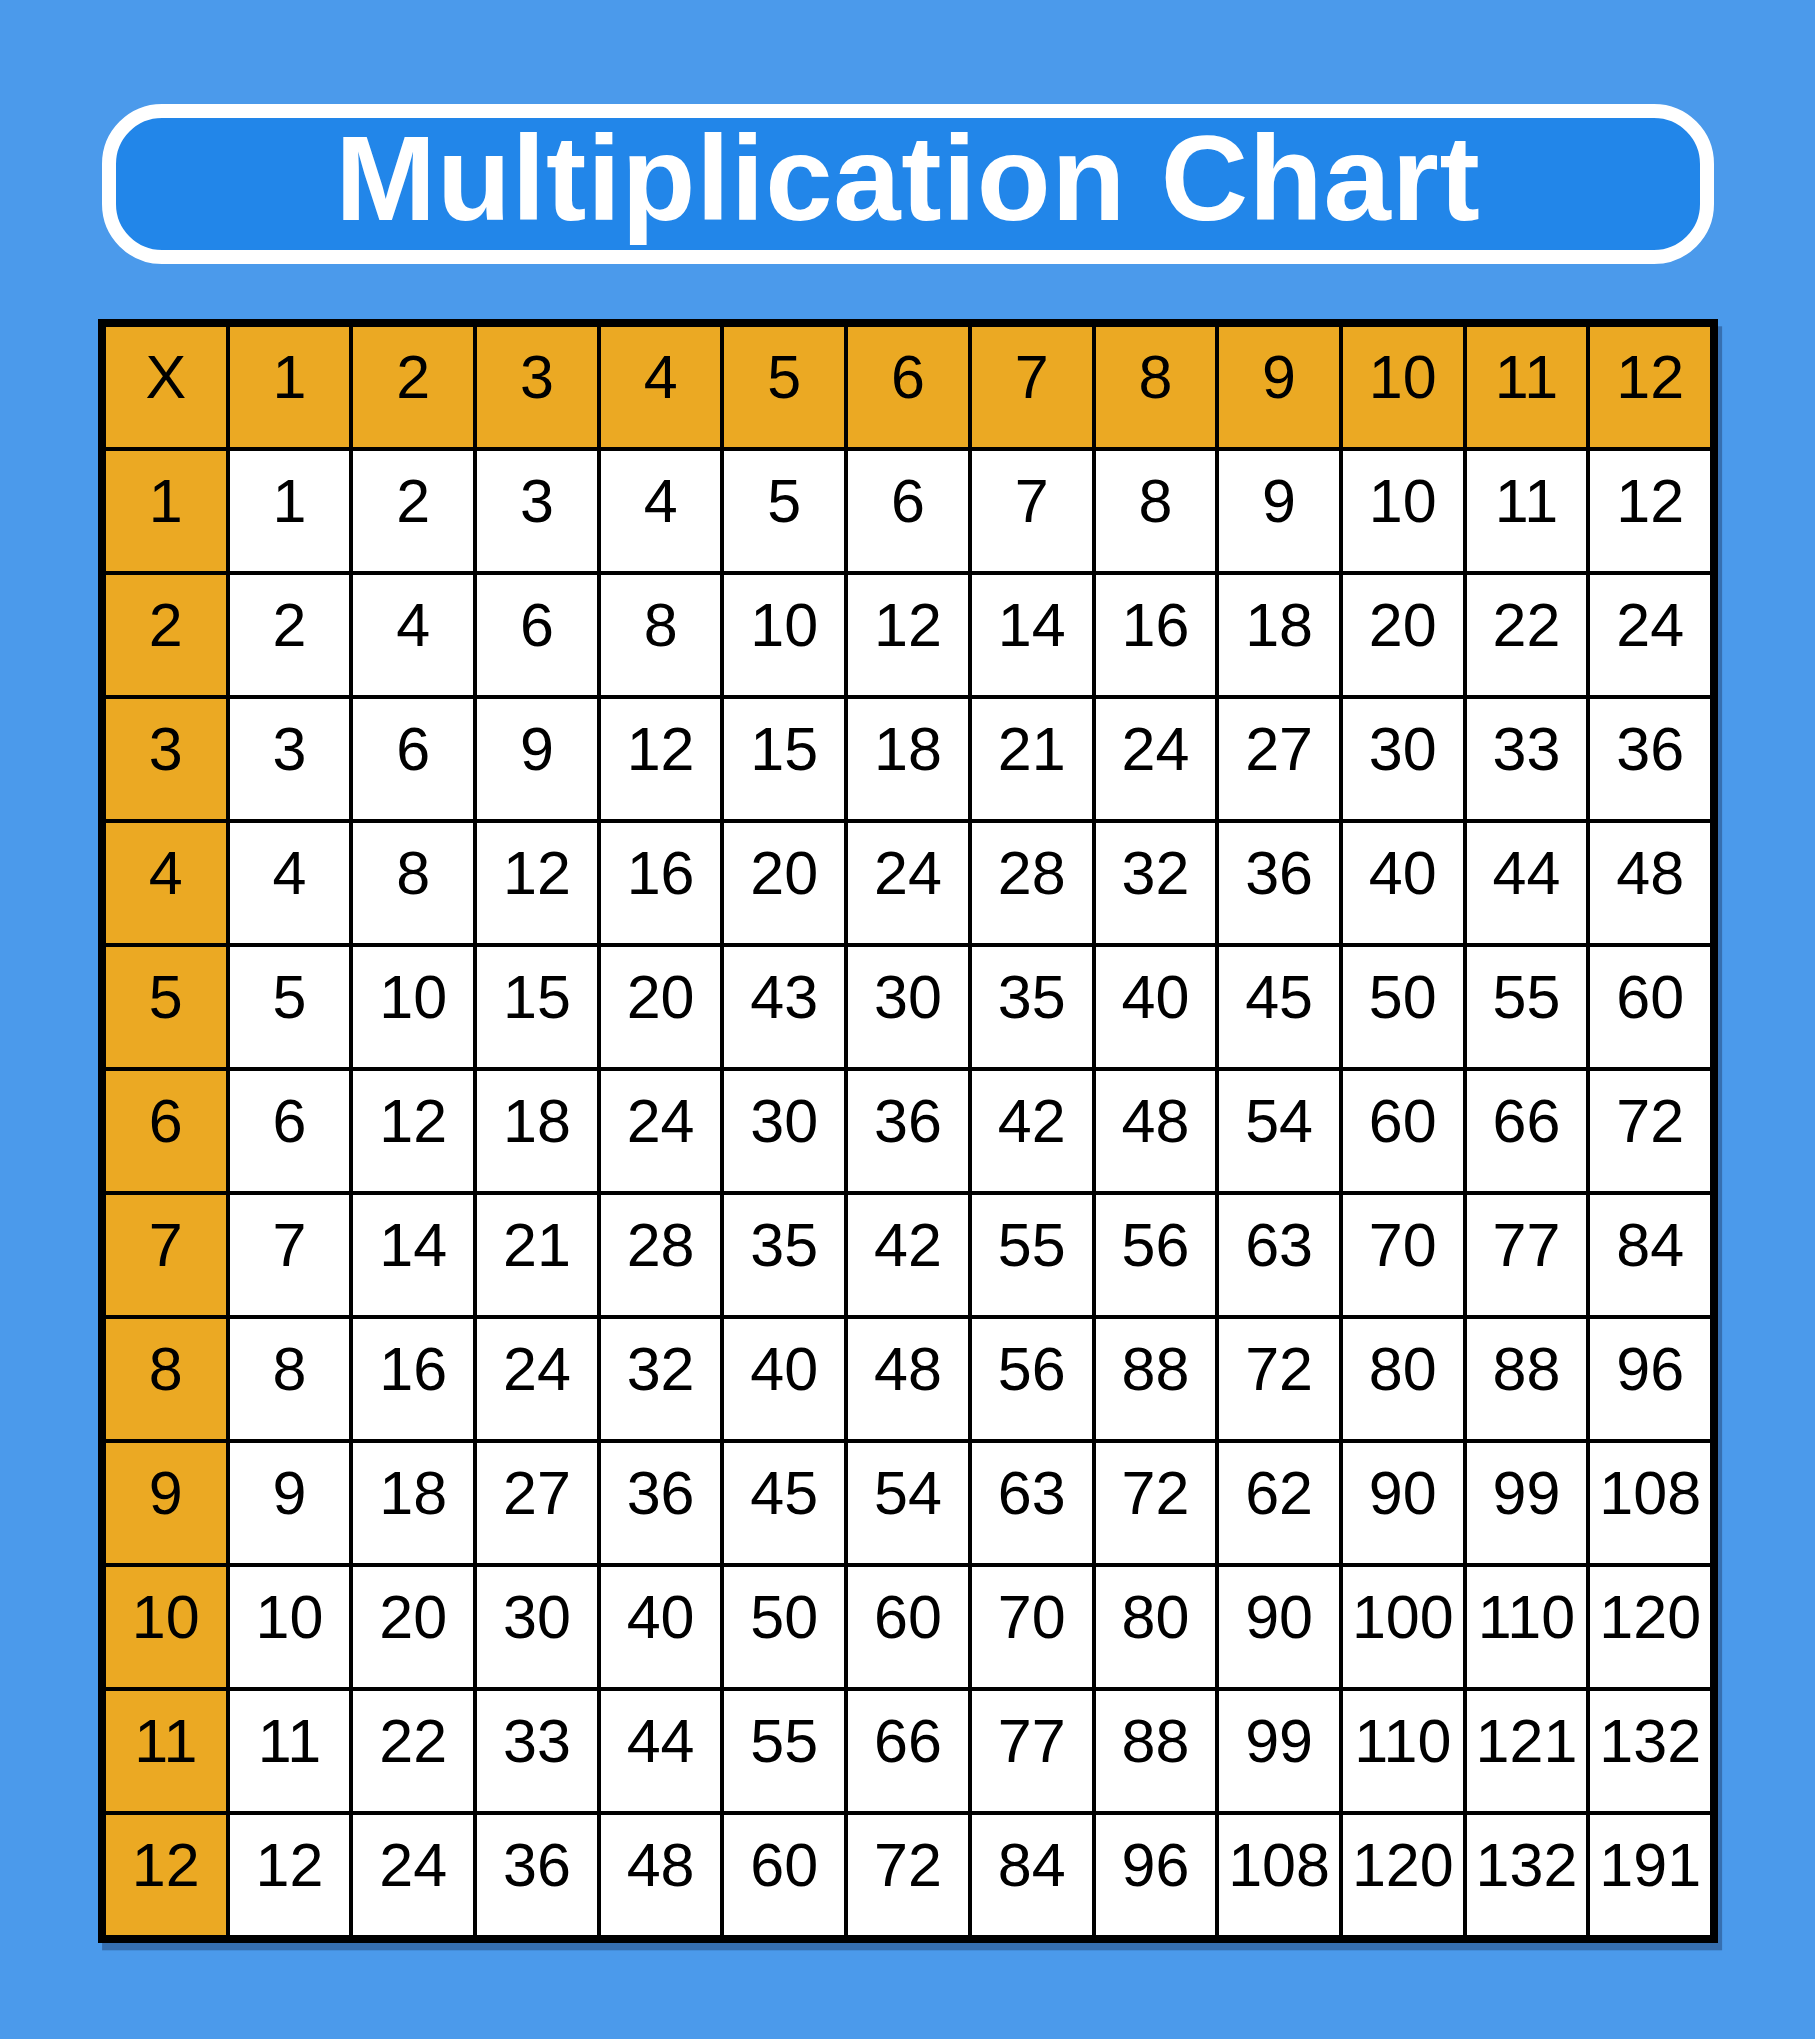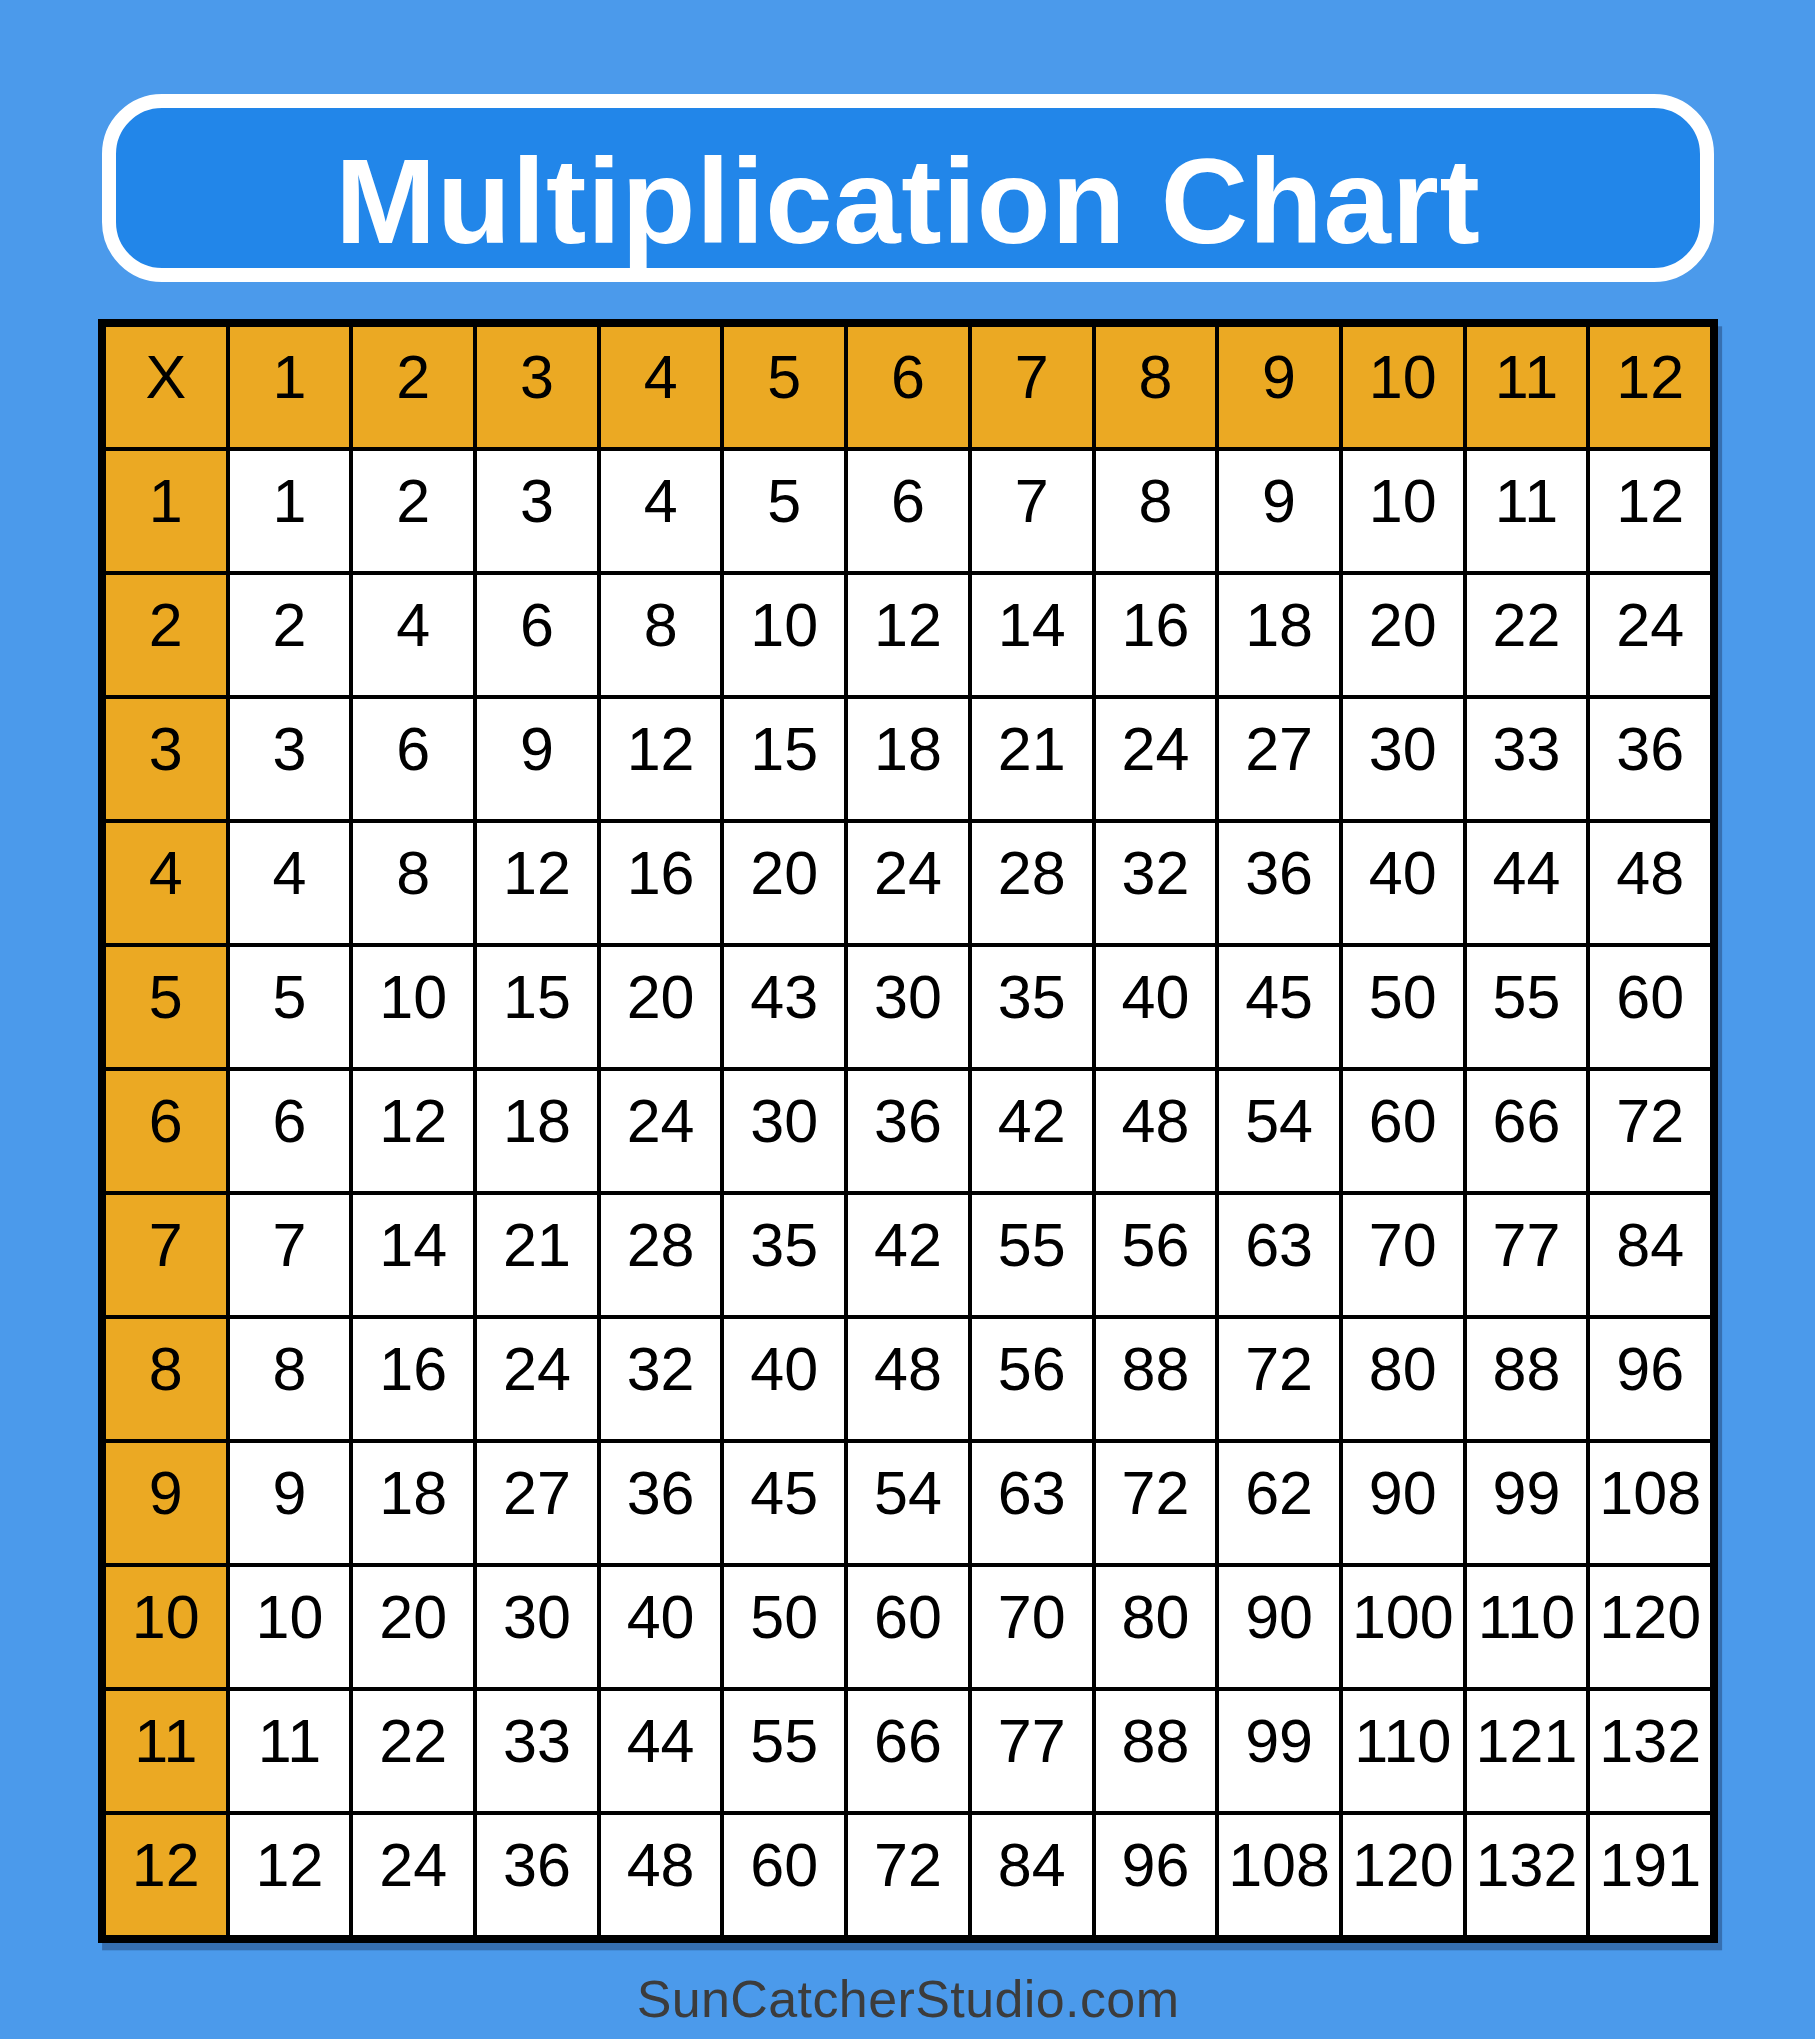--- a/index.html
+++ b/index.html
@@ -20,28 +20,28 @@
   .page {
     position: relative;
     width: 1816px;
     height: 2040px;
     background: var(--c-background);
     overflow: hidden;
   }
   .title-banner {
     position: absolute;
     left: 102px;
-    top: 94px;
+    top: 104px;
     width: 1612px;
-    height: 188px;
+    height: 160px;
     background: var(--c-banner-fill);
     border: 14px solid var(--c-banner-border);
     border-radius: 60px;
     display: flex;
-    align-items: flex-end;
+    align-items: flex-start;
     justify-content: center;
   }
   .title-text {
     color: var(--c-banner-text);
     font-size: 121px;
     font-weight: 700;
     letter-spacing: 0.8px;
     white-space: nowrap;
     line-height: 1;
     padding-bottom: 6.5px;
@@ -258,16 +258,15 @@
       <div class="cell">60</div>
       <div class="cell">72</div>
       <div class="cell">84</div>
       <div class="cell">96</div>
       <div class="cell">108</div>
       <div class="cell">120</div>
       <div class="cell">132</div>
       <div class="cell">191</div>
     </div>
 
-  <div class="footer">SunCatcherStudio.com</div>
 
 </div>
 
 
 </body></html>

